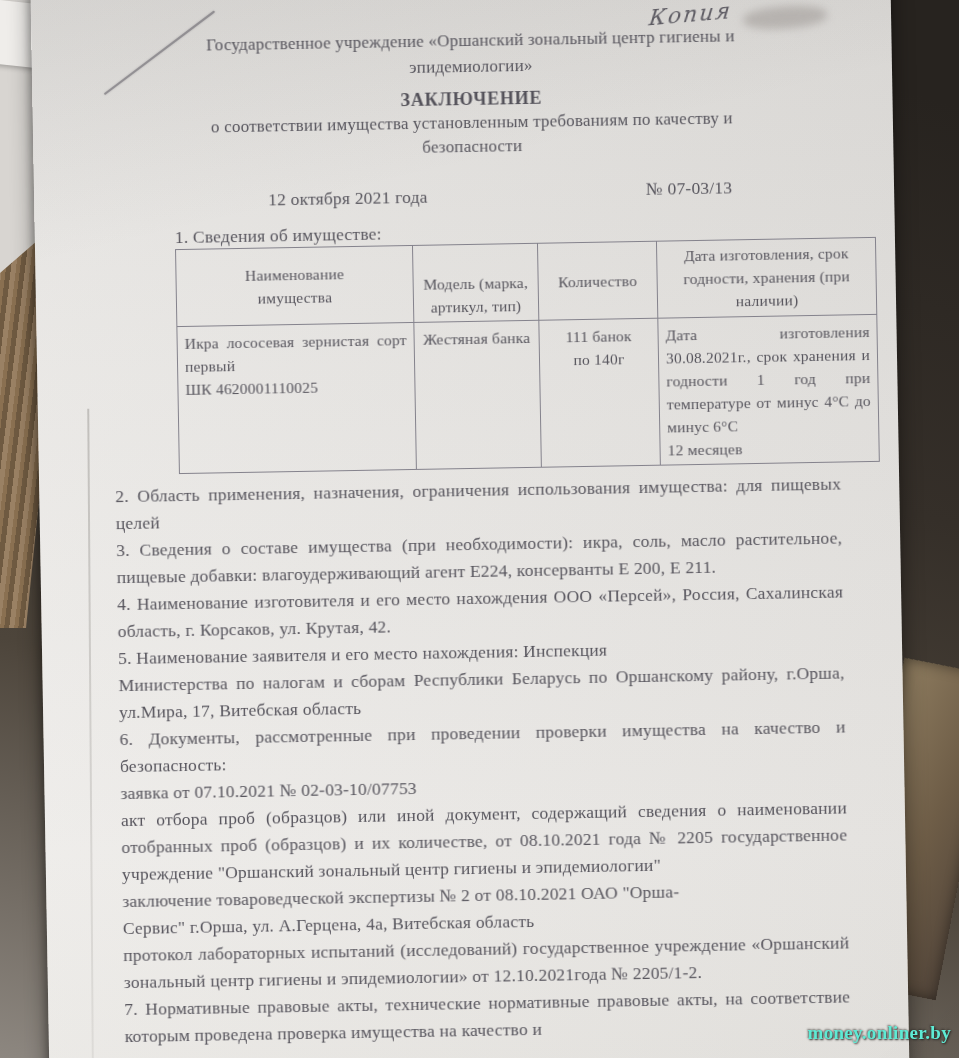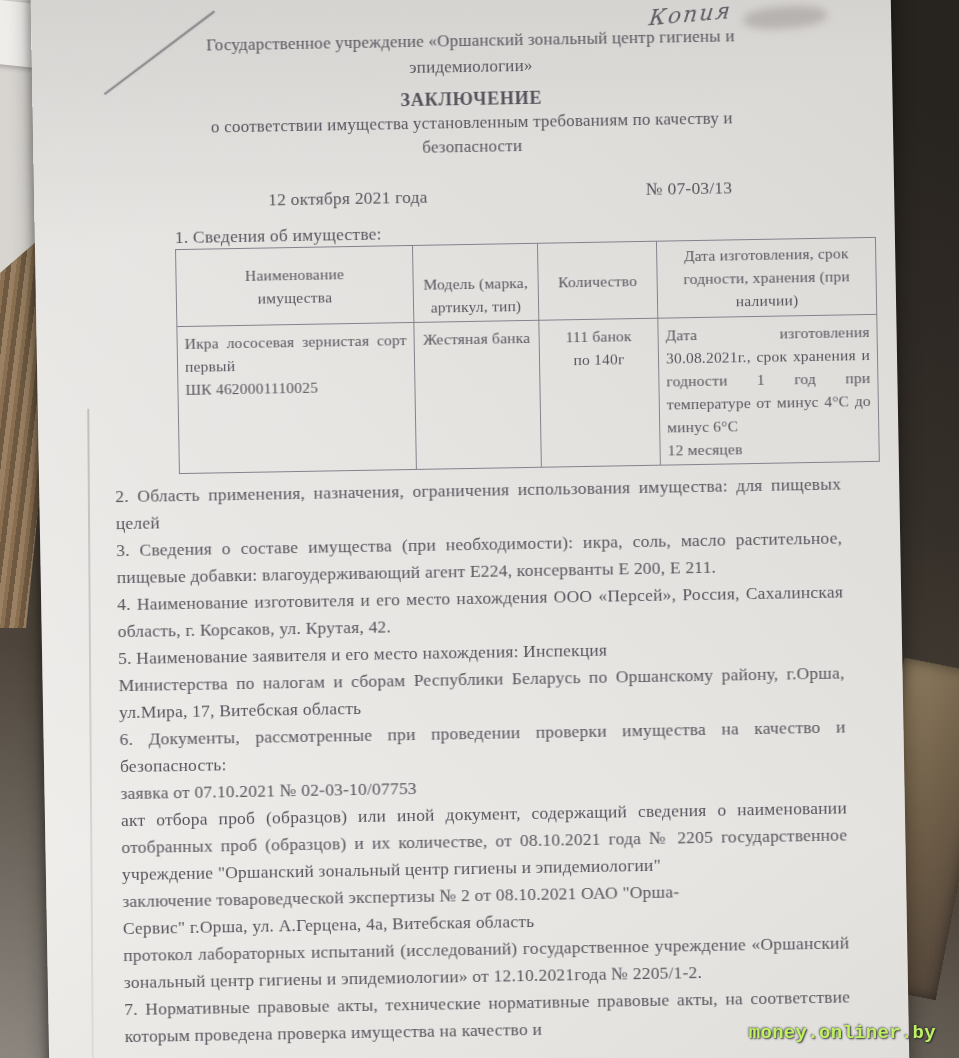--- a/index.html
+++ b/index.html
@@ -67,23 +67,23 @@
   .tbl th.vt{vertical-align:top;text-align:center;}
   .tbl td{height:118px;vertical-align:top;padding-top:5px;}
   .c1{width:222px;} .c2{width:110px;} .c3{width:104px;} .c4{width:204px;}
   .pre{white-space:pre-line;}
   .just{text-align:justify;}
   .ctr{text-align:center;}
   .paras{margin-top:8px;font-size:17.5px;line-height:27px;}
   .paras p{margin:0;text-align:justify;white-space:pre-line;}
 
   
-  .watermark{position:absolute;right:23px;bottom:14px;z-index:9;
-    font-family:Liberation Mono, monospace;font-weight:bold;
-    font-size:19px;color:#bef264;letter-spacing:.3px;
+  .watermark{position:absolute;right:8px;bottom:14px;z-index:9;
+    font-family:Liberation Serif, serif;font-weight:bold;
+    font-size:19px;color:#5eead4;letter-spacing:.3px;
     text-shadow:1px 1px 2px rgba(35,33,30,.95),-1px -1px 2px rgba(35,33,30,.55);}
   .scene::after{content:"";position:absolute;inset:0;z-index:8;pointer-events:none;
     background:radial-gradient(130% 125% at 45% 42%,rgba(0,0,0,0) 58%,rgba(0,0,0,.16) 100%);}
 </style>
 </head>
 <body>
 
 <div class="scene">
   <div class="desk-bg"></div>
   <div class="wood"></div>

